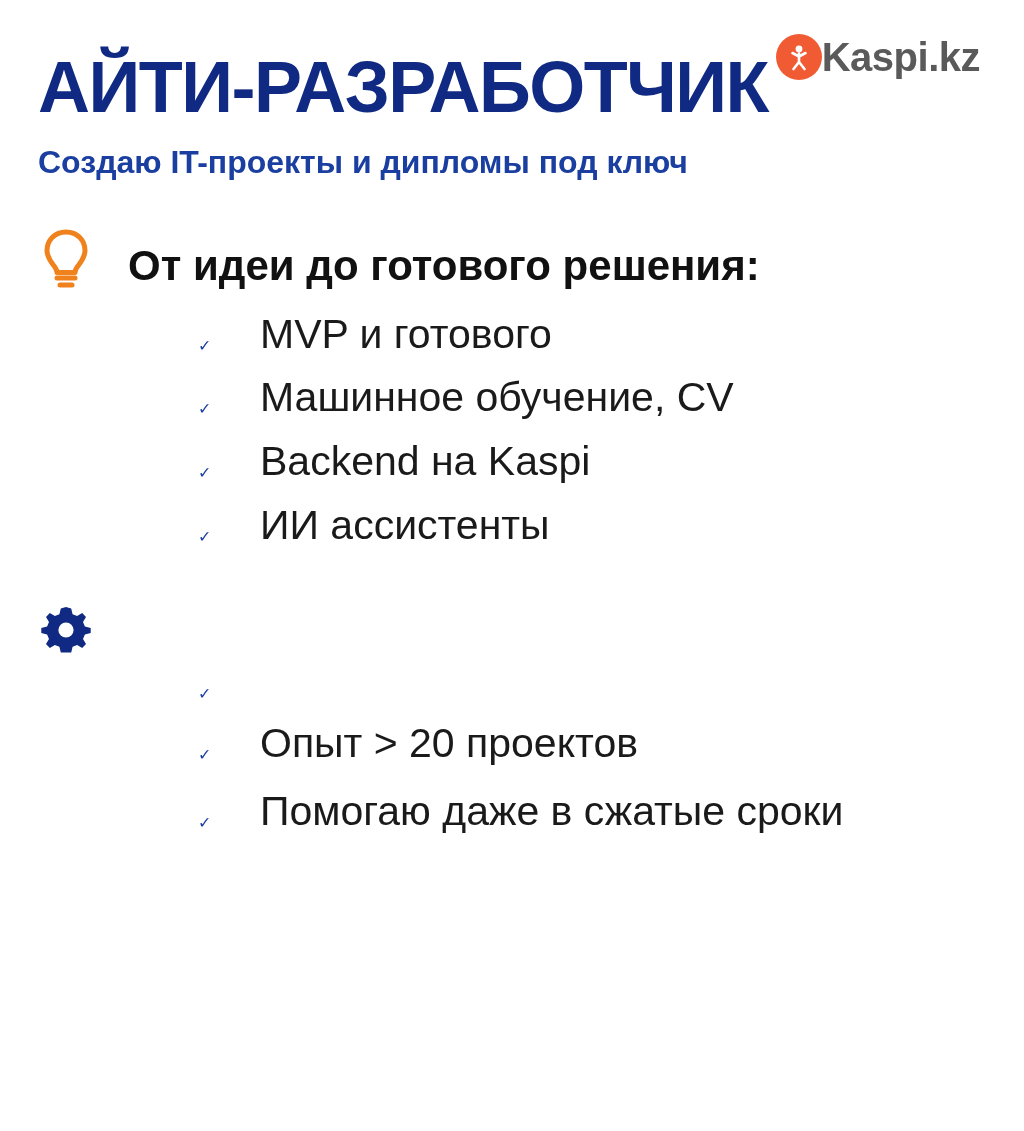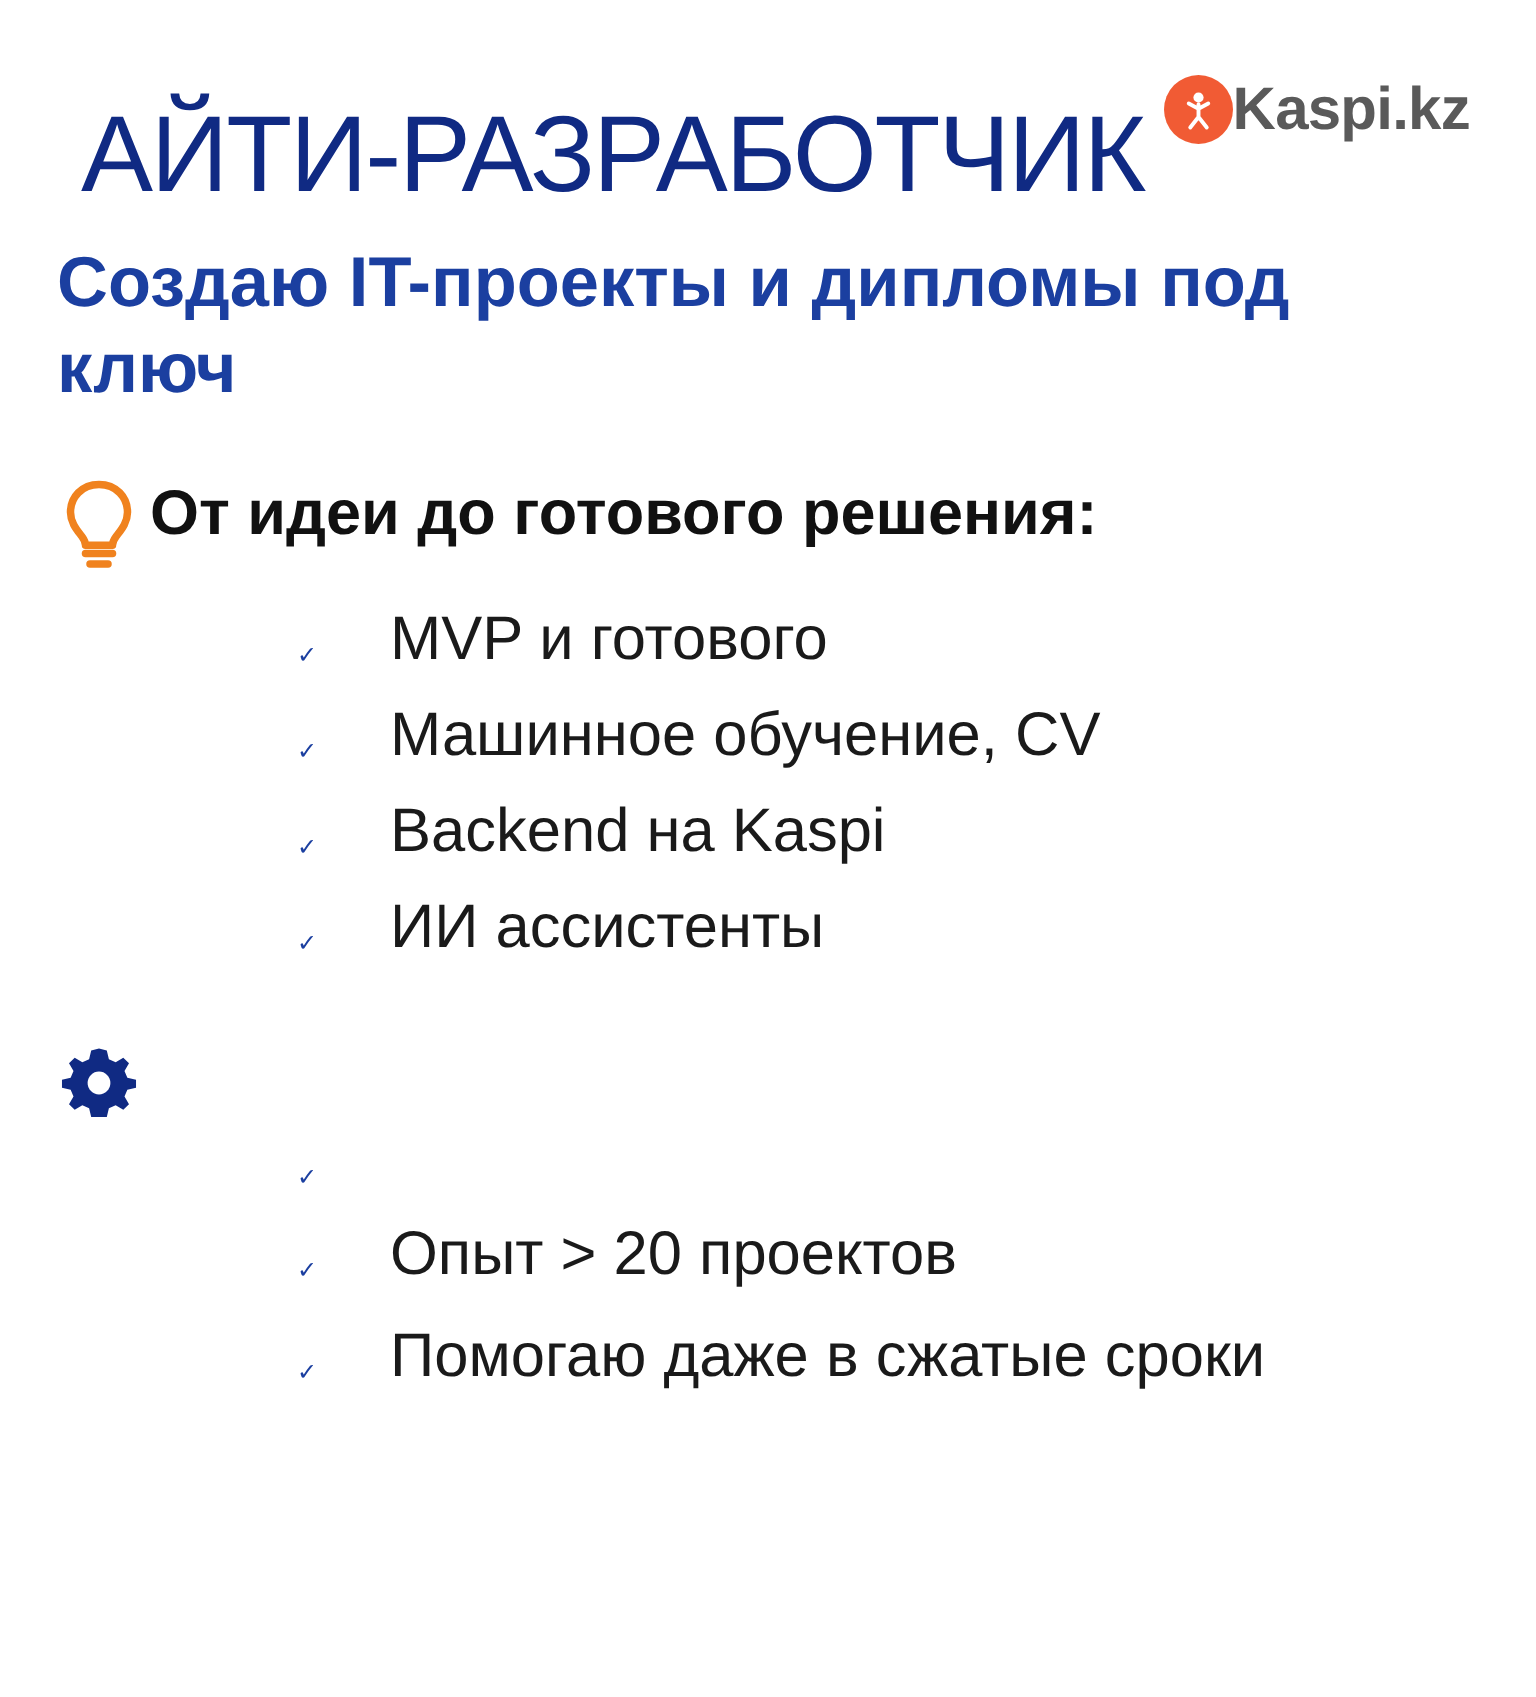--- a/index.html
+++ b/index.html
@@ -49,46 +49,46 @@
   .watermark .wm-text {
     font-size: 40px;
     font-weight: bold;
     color: #4d4d4d;
     letter-spacing: -0.5px;
     line-height: 1;
   }
 
   
   .title {
-    margin: 16px;
+    margin: 0;
     padding-top: 52px;
     font-size: 72px;
     line-height: 0.98;
-    font-weight: normal;
+    font-weight: bold;
     color: #102a83;
     letter-spacing: -1.5px;
     white-space: nowrap;
   }
   .subtitle {
     margin: 20px 0 0 0;
-    font-size: 47px;
+    font-size: 32px;
     line-height: 1.22;
     font-weight: bold;
     color: #1b3fa0;
     max-width: 930px;
   }
 
   
   .section {
     margin-top: 46px;
   }
   .section-head {
     display: flex;
-    align-items: flex-start;
-    gap: 6px;
+    align-items: flex-end;
+    gap: 34px;
   }
   .section-icon {
     width: 56px;
     flex: none;
     display: flex;
     align-items: center;
     justify-content: center;
   }
   .section-title {
     font-size: 42px;

